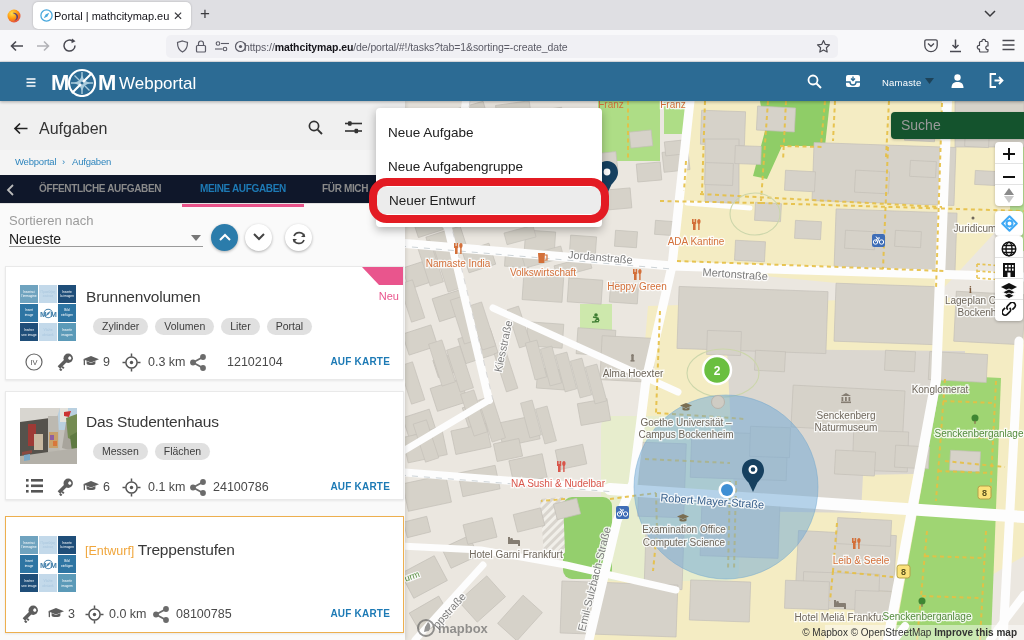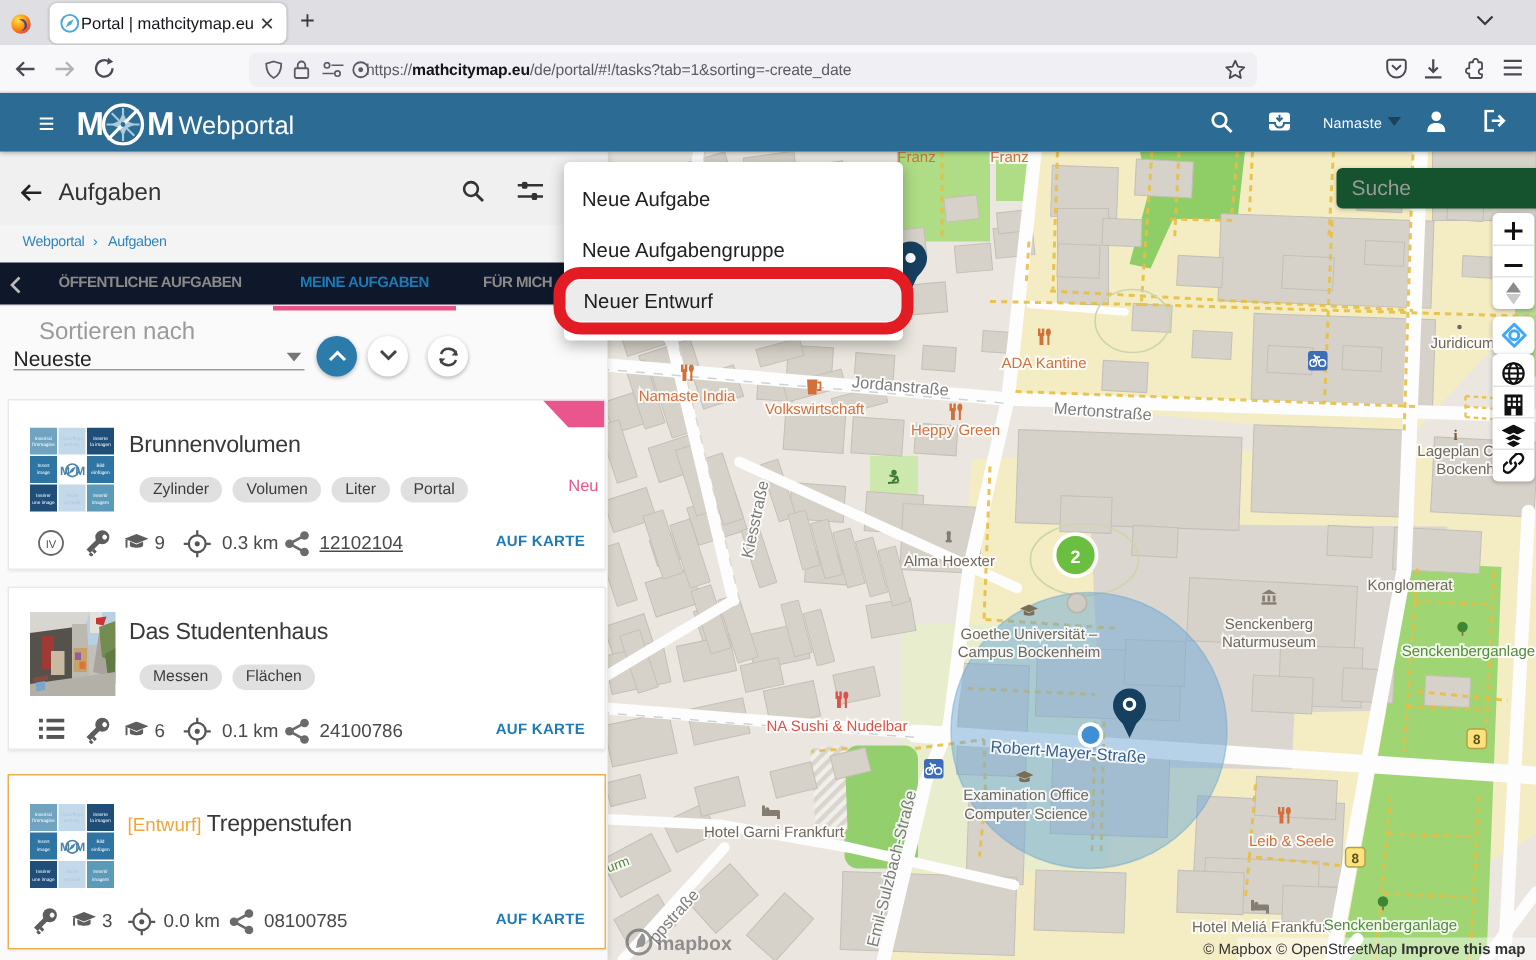--- a/index.html
+++ b/index.html
@@ -22,21 +22,21 @@
 #appheader { position:absolute; left:0; top:62px; width:1024px; height:39px; background:#2c6b94; color:#fff; box-shadow:0 1px 3px rgba(0,0,0,.3); z-index:30; }
 
 
 #panel { position:absolute; left:0; top:101px; width:405px; height:539px; background:#fafafa; box-shadow:1px 0 4px rgba(0,0,0,.12); }
 #toolbar { position:absolute; left:0; top:0; width:405px; height:49px; background:#f0f0f0; }
 #toolbar .t { position:absolute; left:39px; top:19px; font-size:16px; color:#333; }
 #crumbs { position:absolute; left:0; top:49px; width:405px; height:25px; background:#f4f4f4; font-size:9.5px; letter-spacing:-0.2px; color:#2e85bd; }
 #tabsrow { position:absolute; left:0; top:74px; width:405px; height:29px; background:#0f172a; border-bottom:1px solid #e2e2e2; font-size:10px; font-weight:bold; letter-spacing:-0.35px; }
 #tabsrow .in { color:#8a8a8a; }
 #pinkline { position:absolute; left:182px; top:103px; width:122px; height:2.5px; background:#e8538a; }
-#sortlabel { position:absolute; left:26px; top:112px; font-size:16px; color:#9b9b9b; }
+#sortlabel { position:absolute; left:9px; top:112px; font-size:13px; color:#9b9b9b; }
 #sortval { position:absolute; left:9px; top:130px; font-size:14px; color:#222; }
 #sortline { position:absolute; left:9px; top:145px; width:194px; height:1px; background:#9a9a9a; }
 .cbtn { position:absolute; width:27px; height:27px; border-radius:50%; background:#fff; box-shadow:0 1px 3px rgba(0,0,0,.3); }
 .card { position:absolute; left:5px; width:399px; background:#fff; border:1px solid #e9e9e9; box-shadow:0 1px 2px rgba(0,0,0,.08); }
 .chip { display:inline-block; height:17px; line-height:17px; padding:0 9px; border-radius:8.5px; background:#e0e0e0; color:#3d3d3d; font-size:10.5px; margin-right:7px; }
 .cardtitle { font-size:15.5px; letter-spacing:-0.2px; color:#383838; }
 .aufkarte { position:absolute; right:13px; font-size:10px; font-weight:bold; color:#1d7ab5; letter-spacing:.2px; }
 .meta { position:absolute; font-size:12.5px; color:#4a4a4a; }
 
 
@@ -742,26 +742,26 @@
     <div class="meta" style="left:142px;top:88px;">0.3 km</div>
     <svg class="abs" style="left:184px;top:87px" width="16" height="17" viewBox="0 0 16 17">
         <g fill="#6b6b6b">
           <circle cx="13" cy="3" r="2.9"></circle>
           <circle cx="3" cy="8.5" r="2.9"></circle>
           <circle cx="13" cy="14" r="2.9"></circle>
           <path d="M3 7.5 L13 2 L13 4 L3 9.5 Z"></path>
           <path d="M3 7.5 L13 13 L13 15 L3 9.5 Z"></path>
         </g>
       </svg>
-    <div class="meta" style="left:207px;top:88px;text-decoration:underline;">12102104</div>
+    <div class="meta" style="left:221px;top:88px;">12102104</div>
     <div class="aufkarte" style="top:89px;">AUF KARTE</div>
     <svg class="abs" style="right:0;top:0" width="41" height="18" viewBox="0 0 41 18">
         <path d="M0 0 H41 V18 H17 Z" fill="#e9558d"></path>
       </svg>
-    <div class="abs" style="right:4px;top:23px;font-size:11px;color:#e9558d;margin-top:28px;">Neu</div>
+    <div class="abs" style="right:4px;top:23px;font-size:11px;color:#e9558d;">Neu</div>
   </div>
   <div class="card" id="card2" style="top:391px;height:109px;">
     <svg class="abs" style="left:14px;top:16px" width="57" height="56" viewBox="0 0 57 56">
       <rect width="57" height="56" fill="#c3c0ba"></rect>
       <rect x="38" y="0" width="19" height="22" fill="#b9d0e0"></rect>
       <polygon points="0,0 40,0 36,12 0,16" fill="#d8d6d0"></polygon>
       <polygon points="0,14 30,10 30,46 0,52" fill="#55524c"></polygon>
       <rect x="8" y="16" width="8" height="22" fill="#9e3a35"></rect>
       <rect x="14" y="26" width="9" height="16" fill="#c8b9a2"></rect>
       <polygon points="28,8 38,8 40,50 28,48" fill="#bcb9b1"></polygon>

